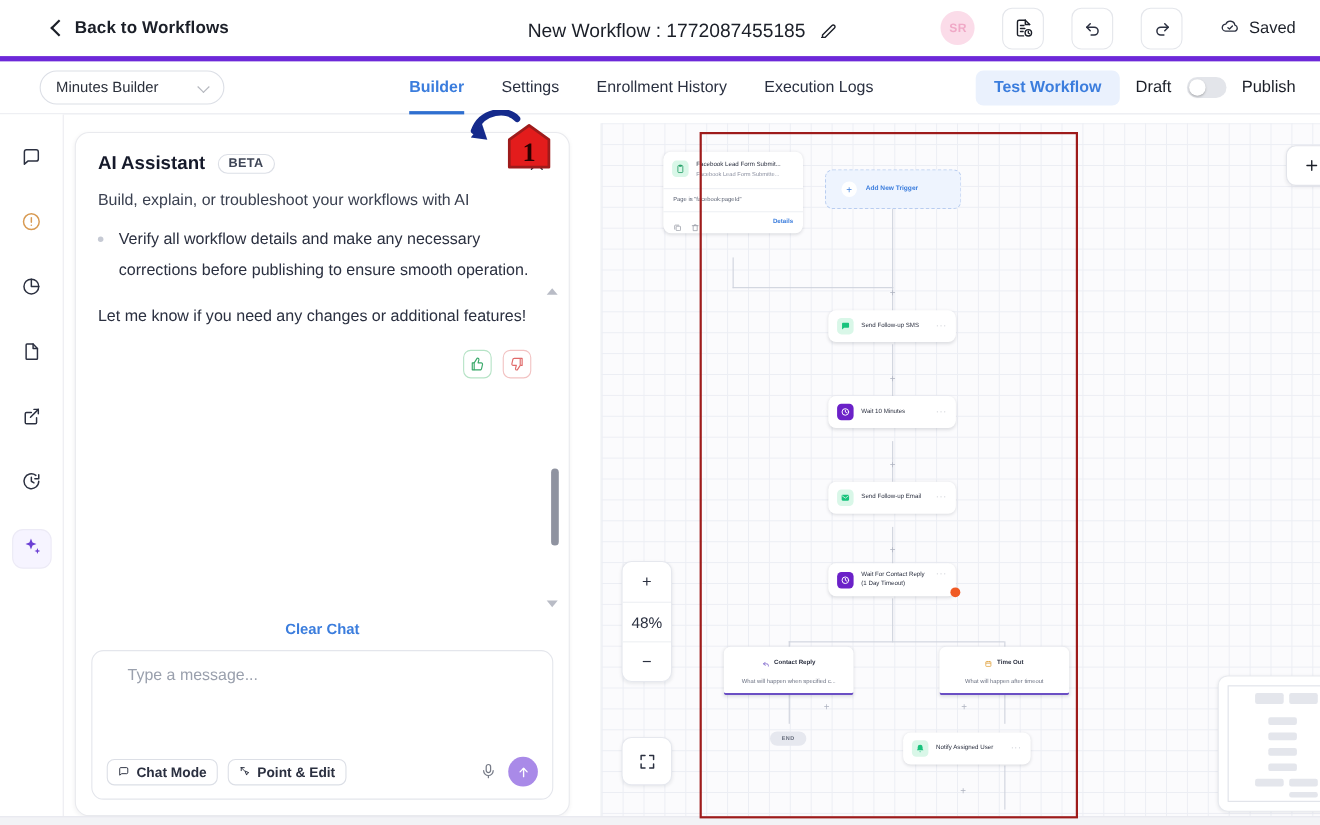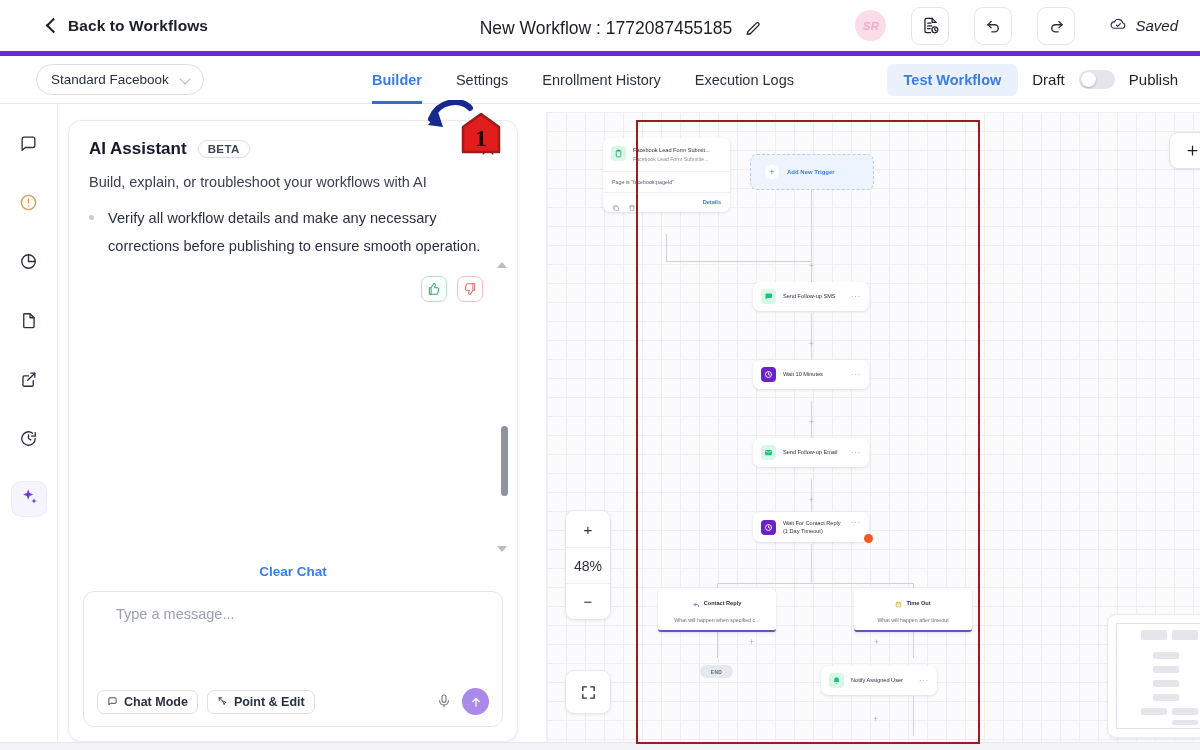--- a/index.html
+++ b/index.html
@@ -33,21 +33,21 @@
   .title-wrap {
     position:absolute; left:0; right:0; top:0; height:56px;
     display:flex; align-items:center; justify-content:center; gap:12px;
     pointer-events:none;
     padding-left:42px;
   }
   .wf-title { font-size:17.5px; color:#1b1f28; font-weight:400; }
   .pencil-ic { width:18px; height:18px; pointer-events:auto; cursor:pointer; }
 
   .top-right {
-    margin-left:auto; display:flex; align-items:center; gap:25px; margin-right:22px;font-style:italic;
+    margin-left:auto; display:flex; align-items:center; gap:25px; margin-right:22px;
   }
   .avatar {
     width:31px; height:31px; border-radius:50%; background:#fbdce9;
     color:#f0a9c7; font-size:11px; font-weight:700;
     display:flex; align-items:center; justify-content:center; letter-spacing:.4px;
   }
   .icon-btn {
     width:38px; height:38px; border:1px solid #e4e6eb; border-radius:9px;
     background:#fff; display:flex; align-items:center; justify-content:center;
     cursor:pointer;
@@ -365,21 +365,21 @@
             <path d="M9.2 14.1l1.8 1.6 3.4-3.6"></path>
           </svg>
         </span>
         <span class="saved-text">Saved</span>
       </div>
     </div>
   </div>
 
   <div class="tabbar">
     <div class="builder-select">
-      <span>Standard Facebook</span>
+      <span>Minutes Builder</span>
       <span class="chev-dn"></span>
     </div>
     <div class="tabs">
       <div class="tab active">
           <span>Builder</span>
         </div>
       <div class="tab">
           <span>Settings</span>
         </div>
       <div class="tab">
@@ -472,20 +472,21 @@
       <div class="ai-sub">Build, explain, or troubleshoot your workflows with AI</div>
     </div>
 
     <div class="chat-body">
       <ul class="msg-list">
         <li class="msg-li">
           <span class="bullet"></span>
           <span class="msg-text">Verify all workflow details and make any necessary corrections before publishing to ensure smooth operation.</span>
         </li>
       </ul>
+      <div class="msg-plain">Let me know if you need any changes or additional features!</div>
 
       <div class="feedback">
         <span class="fb-btn fb-up">
           <svg width="14" height="14" viewBox="0 0 24 24" fill="none" stroke="#3aa96a" stroke-width="1.8" stroke-linejoin="round">
               <path d="M7 21V10l4.5-7a2 2 0 0 1 2.8 2.4L13 10h5a2 2 0 0 1 2 2.4l-1.4 6.2A2.5 2.5 0 0 1 16 21z"></path>
               <path d="M7 10H4v11h3"></path>
             </svg>
         </span>
         <span class="fb-btn fb-down">
           <svg width="14" height="14" viewBox="0 0 24 24" fill="none" stroke="#e06a6a" stroke-width="1.8" stroke-linejoin="round">

